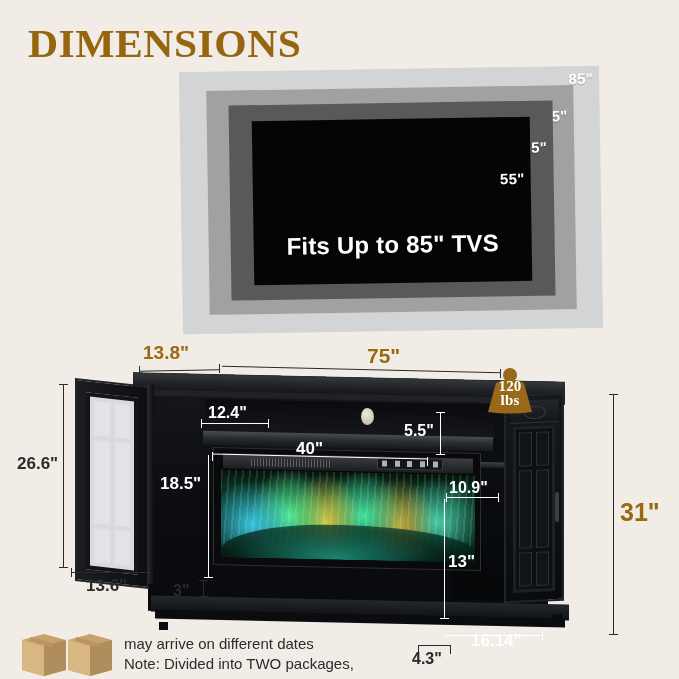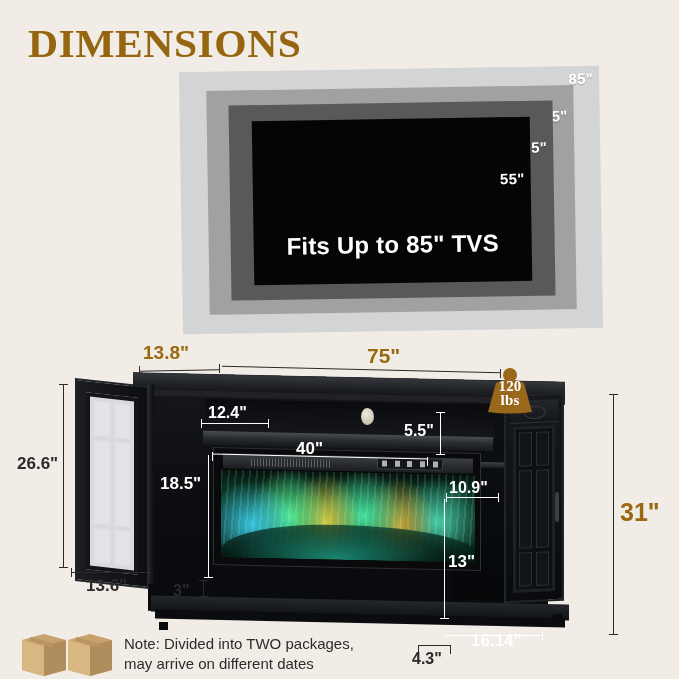--- a/index.html
+++ b/index.html
@@ -415,17 +415,17 @@
       </g>
       <g>
         <path d="M48 12 L70 6 L92 12 L92 42 L70 48 L48 42 Z" fill="#c8a26c"></path>
         <path d="M48 12 L70 18 L70 48 L48 42 Z" fill="#d9b782"></path>
         <path d="M70 18 L92 12 L92 42 L70 48 Z" fill="#b08d5c"></path>
         <path d="M56 9 L78 15 L78 19 L56 13 Z" fill="#b89562"></path>
       </g>
     </svg>
   </div>
   <div class="note">
+    <div>may arrive on different dates</div>
     <div>Note: Divided into TWO packages,</div>
-    <div>may arrive on different dates</div>
   </div>
 
 </div>
 
 </body></html>

